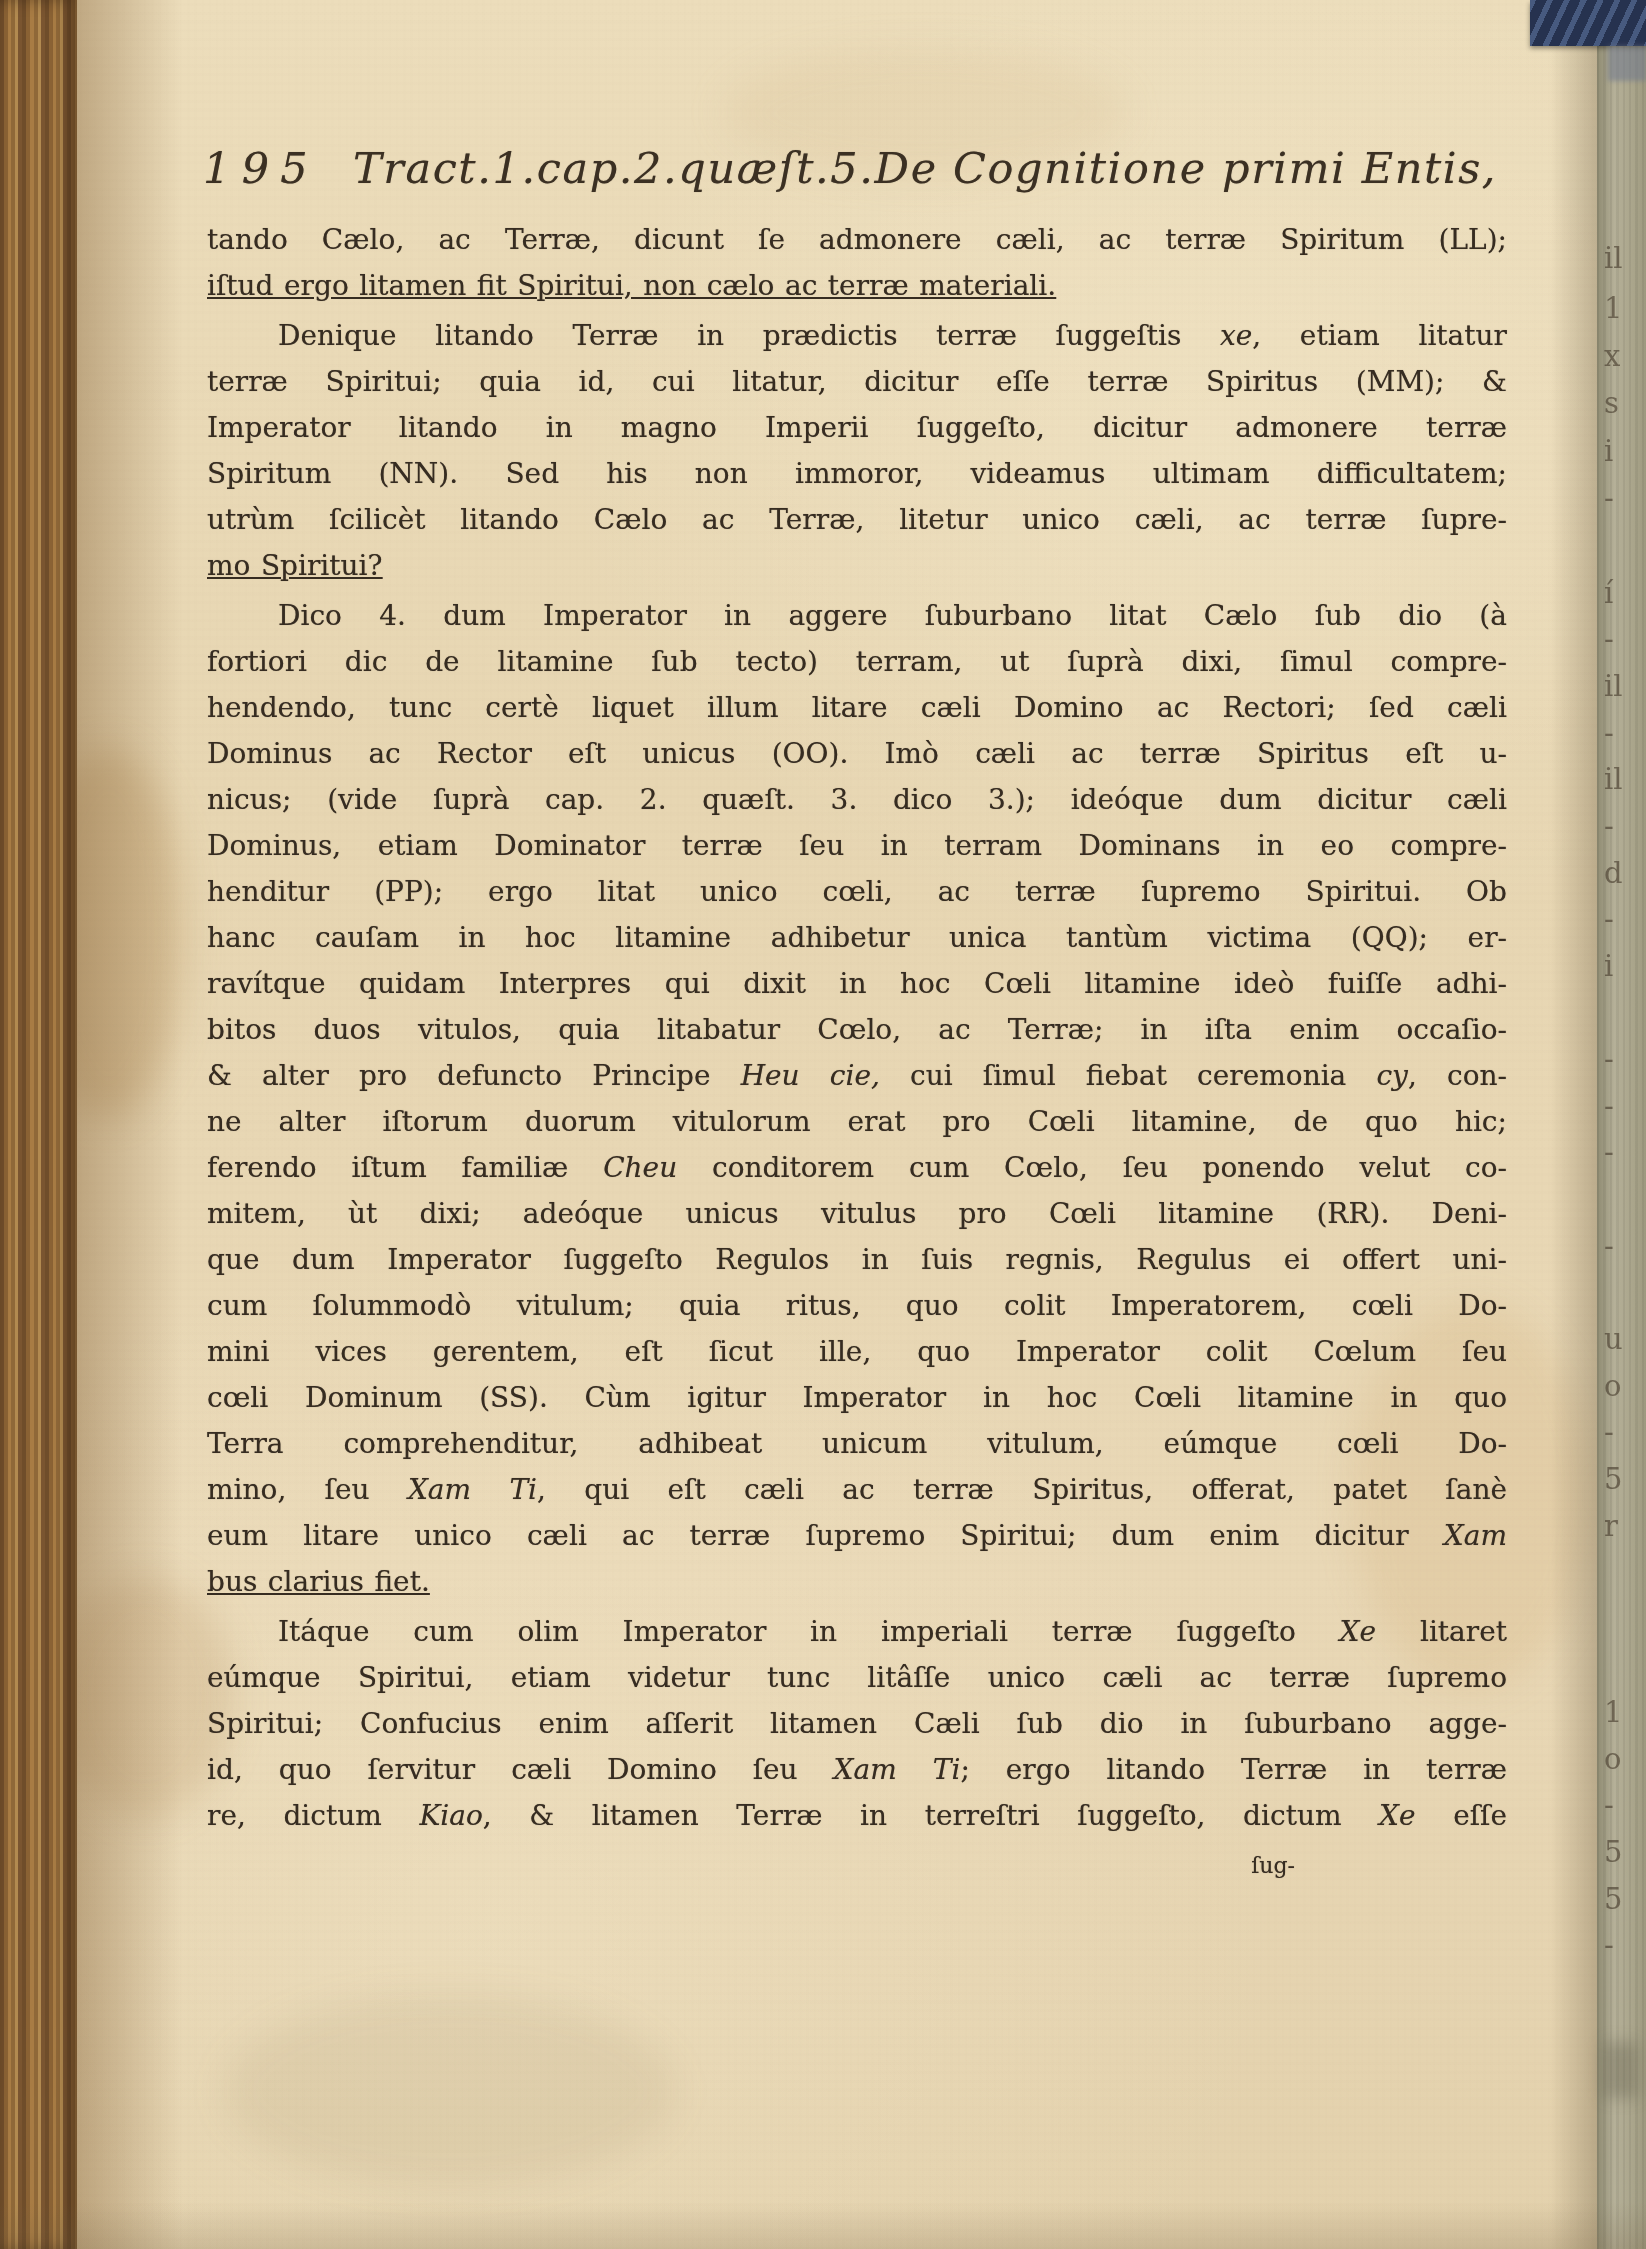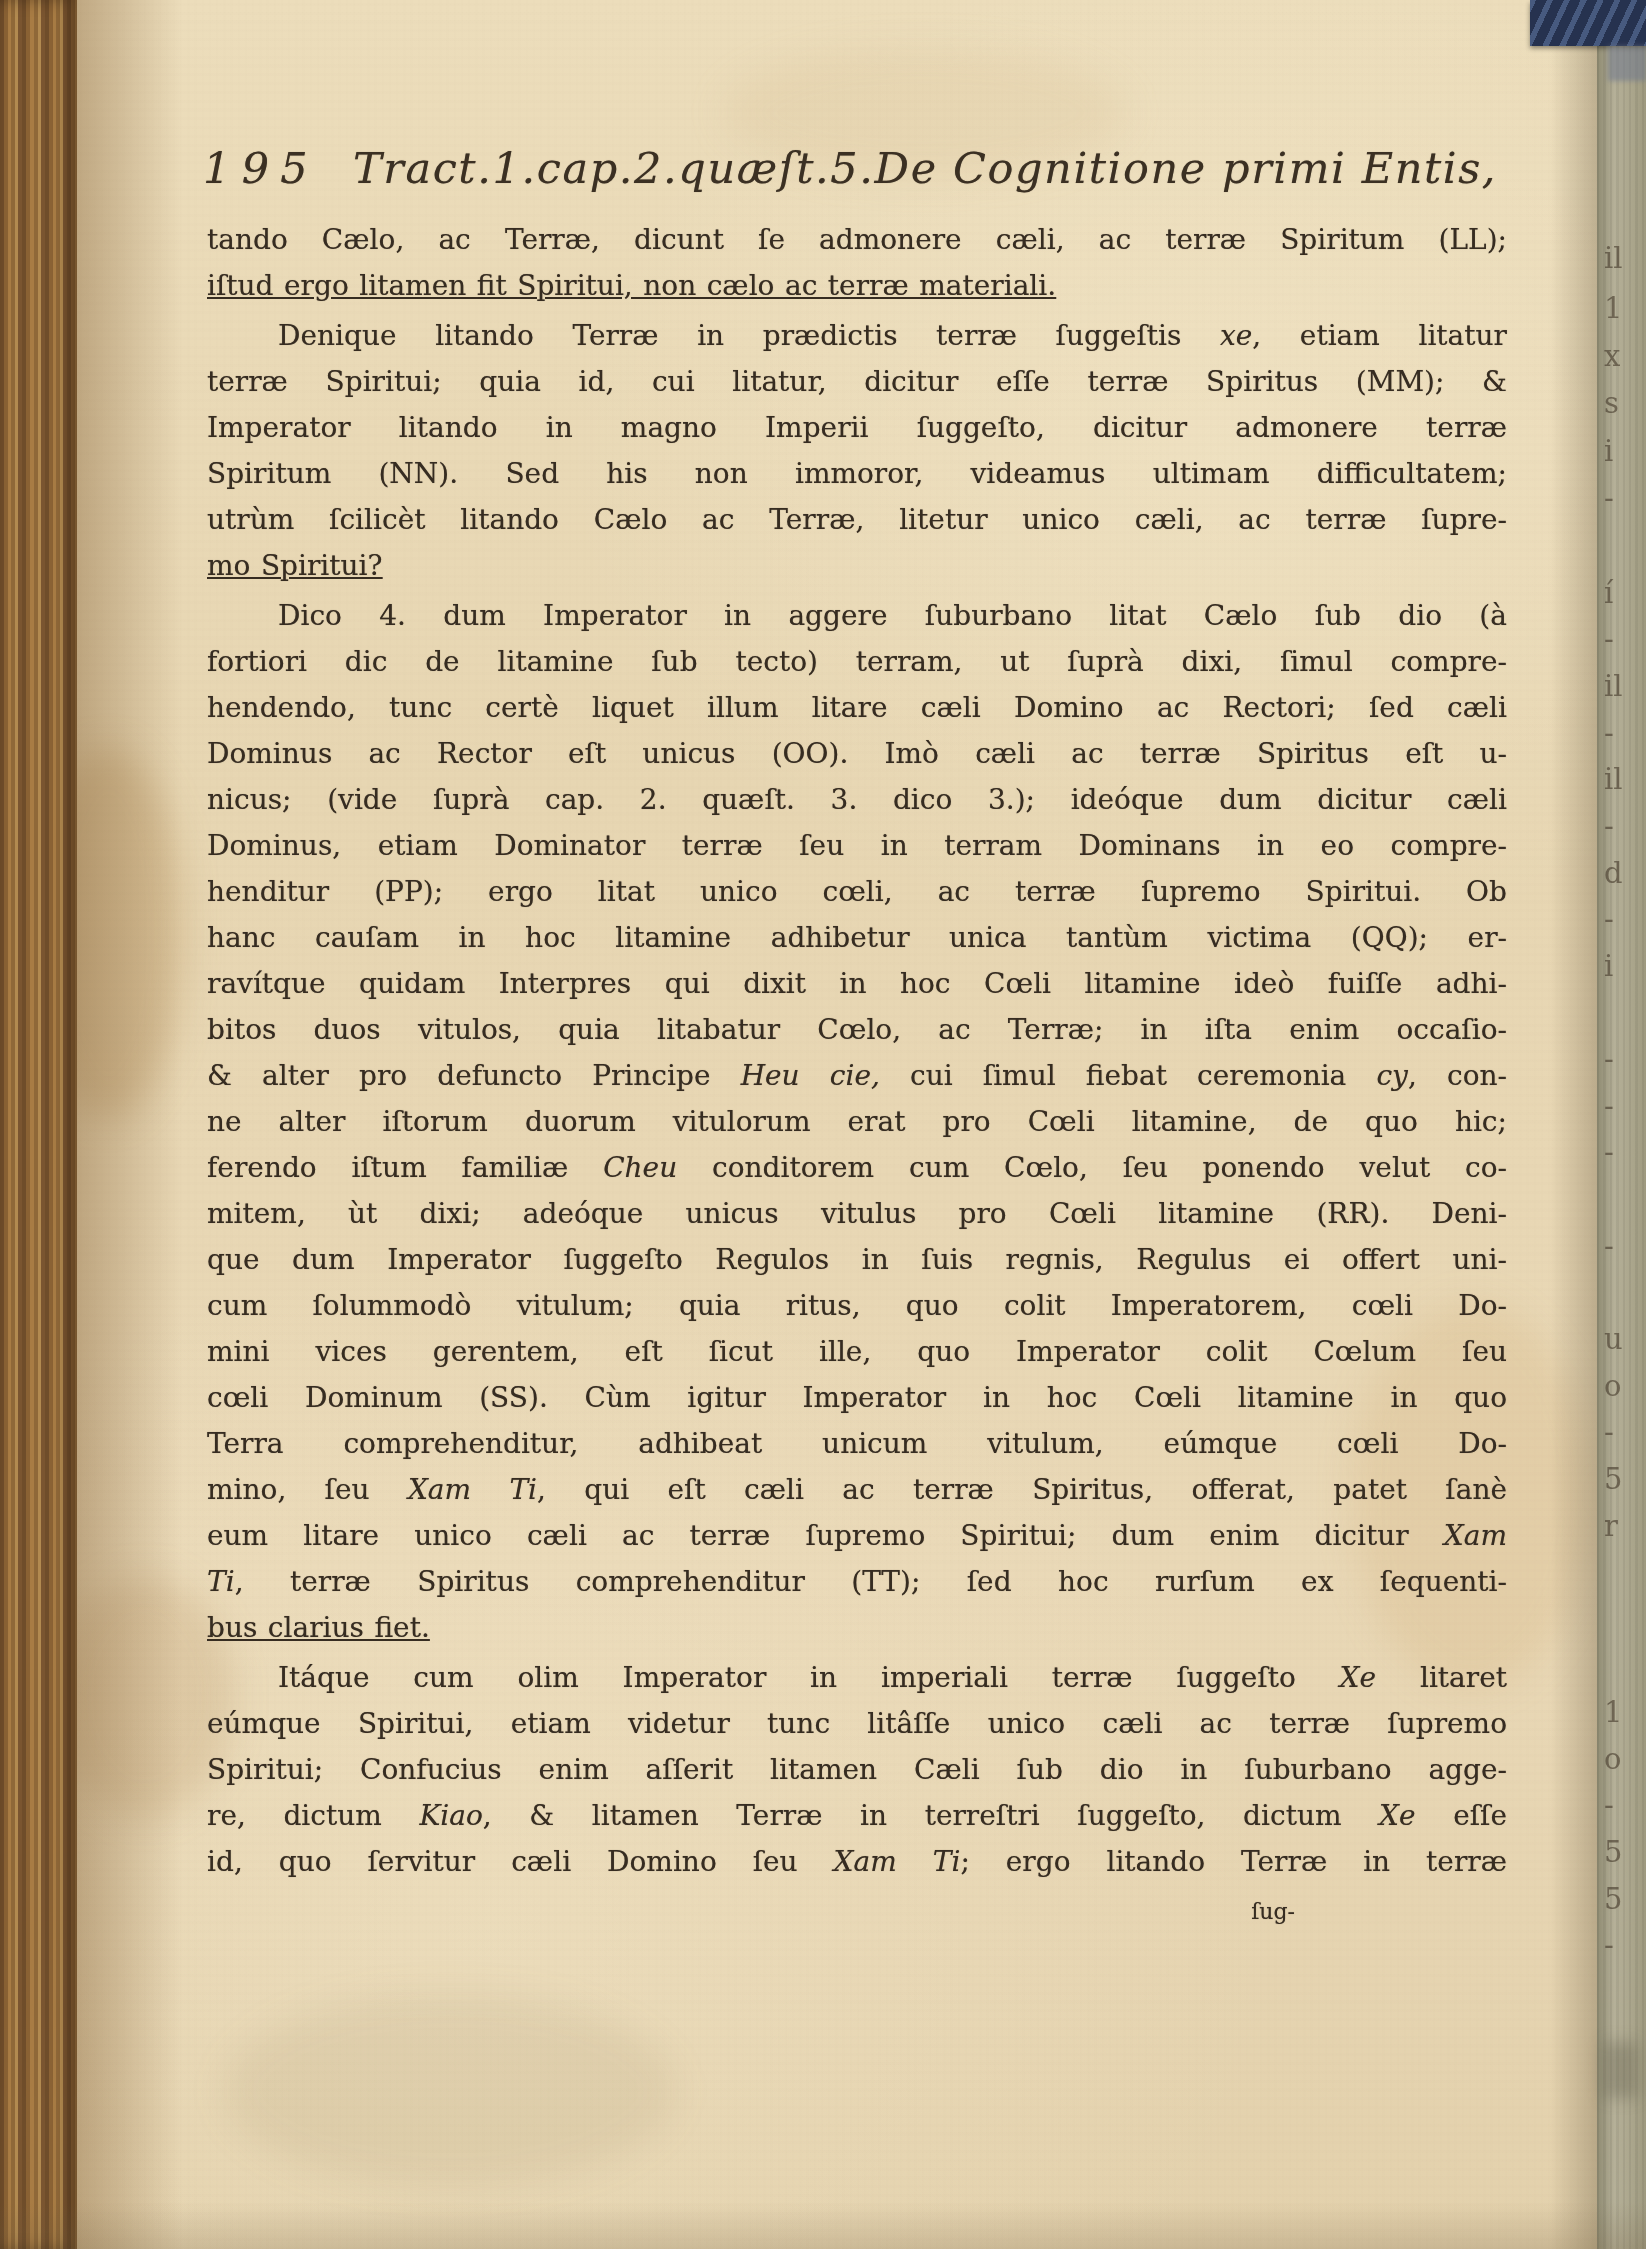--- a/index.html
+++ b/index.html
@@ -187,28 +187,27 @@
         <div class="line"><span>ne alter iſtorum duorum vitulorum erat pro Cœli litamine, de quo hic;</span></div>
         <div class="line"><span>ferendo iſtum familiæ </span><span class="it">Cheu</span><span> conditorem cum Cœlo, ſeu ponendo velut co-</span></div>
         <div class="line"><span>mitem, ùt dixi; adeóque unicus vitulus pro Cœli litamine (RR). Deni-</span></div>
         <div class="line"><span>que dum Imperator ſuggeſto Regulos in ſuis regnis, Regulus ei offert uni-</span></div>
         <div class="line"><span>cum ſolummodò vitulum; quia ritus, quo colit Imperatorem, cœli Do-</span></div>
         <div class="line"><span>mini vices gerentem, eſt ſicut ille, quo Imperator colit Cœlum ſeu</span></div>
         <div class="line"><span>cœli Dominum (SS). Cùm igitur Imperator in hoc Cœli litamine in quo</span></div>
         <div class="line"><span>Terra comprehenditur, adhibeat unicum vitulum, eúmque cœli Do-</span></div>
         <div class="line"><span>mino, ſeu </span><span class="it">Xam Ti</span><span>, qui eſt cæli ac terræ Spiritus, offerat, patet ſanè</span></div>
         <div class="line"><span>eum litare unico cæli ac terræ ſupremo Spiritui; dum enim dicitur </span><span class="it">Xam</span></div>
-        <div class="line"><span class="it">Ti</span><span>, terræ Spiritus comprehenditur (TT); ſed hoc rurſum ex ſequenti-</span></div>
         <div class="line end"><span>bus clarius fiet.</span></div>
       </div>
       <div class="para indent">
         <div class="line"><span>Itáque cum olim Imperator in imperiali terræ ſuggeſto </span><span class="it">Xe</span><span> litaret</span></div>
         <div class="line"><span>eúmque Spiritui, etiam videtur tunc litâſſe unico cæli ac terræ ſupremo</span></div>
         <div class="line"><span>Spiritui; Confucius enim aſſerit litamen Cæli ſub dio in ſuburbano agge-</span></div>
+        <div class="line"><span>id, quo ſervitur cæli Domino ſeu </span><span class="it">Xam Ti</span><span>; ergo litando Terræ in terræ</span></div>
         <div class="line"><span>re, dictum </span><span class="it">Kiao</span><span>, &amp; litamen Terræ in terreſtri ſuggeſto, dictum </span><span class="it">Xe</span><span> eſſe</span></div>
-        <div class="line"><span>id, quo ſervitur cæli Domino ſeu </span><span class="it">Xam Ti</span><span>; ergo litando Terræ in terræ</span></div>
       </div>
     </div>
   <div id="catchword-row">ſug-</div>
 </div>
 
 <div id="bottom-shade"></div>
 
 
 </body></html>

